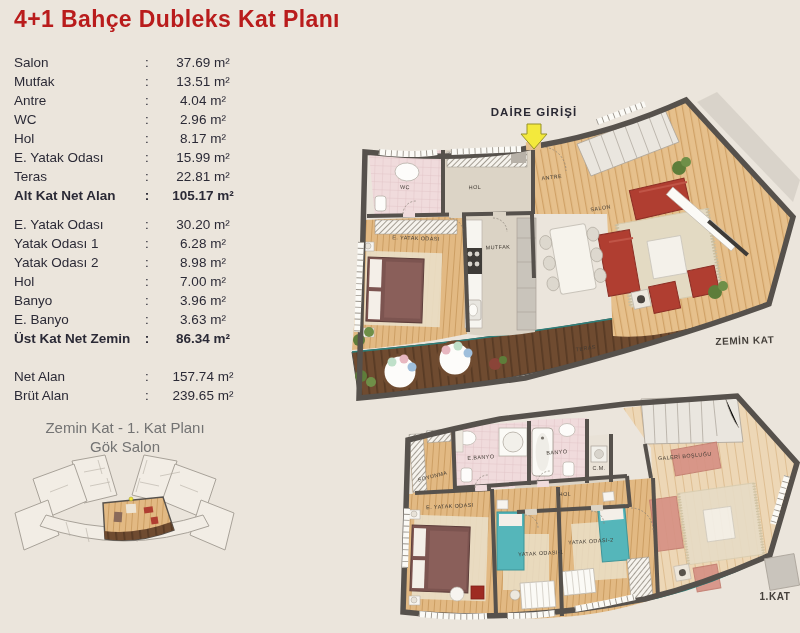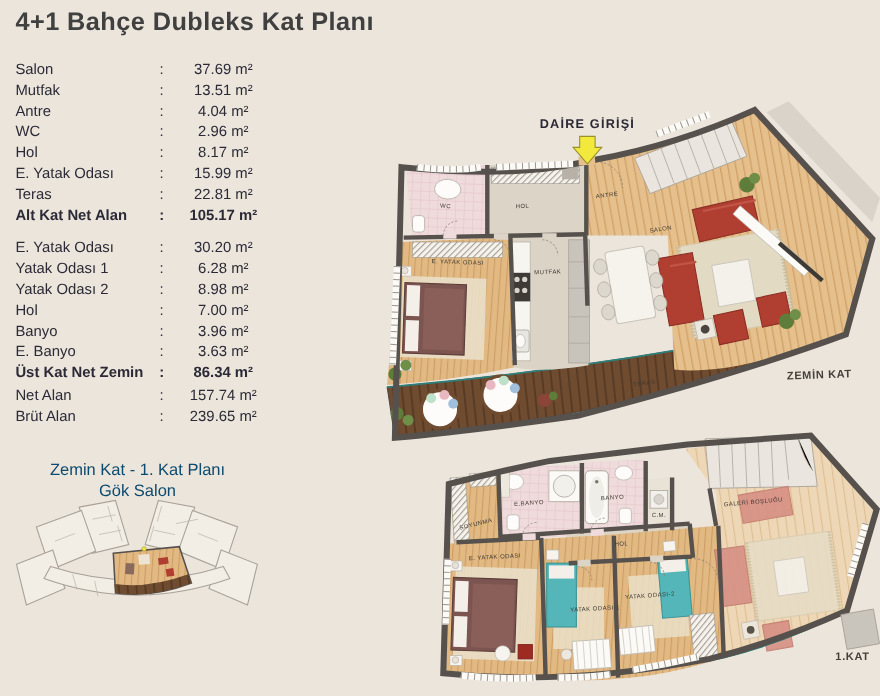--- a/index.html
+++ b/index.html
@@ -1,27 +1,27 @@
 <!DOCTYPE html>
 <html><head>
 <meta charset="utf-8">
 <style>
   html,body{margin:0;padding:0;}
   body{width:800px;height:633px;overflow:hidden;background:#EBE5DC;font-family:"Liberation Sans",sans-serif;}
   .stage{position:relative;width:800px;height:633px;background:#EBE5DC;}
-  .title{position:absolute;left:14px;top:6px;margin:0;font-size:23px;font-weight:bold;color:#404040;letter-spacing:.4px;}
+  .title{position:absolute;left:14px;top:6px;margin:0;font-size:23px;font-weight:bold;color:#b91c1c;letter-spacing:.4px;}
   .area-table{position:absolute;left:14px;top:53px;width:238px;font-size:13.5px;color:#2B2A36;}
   .arow{display:flex;height:19px;align-items:center;}
   .alabel{width:126px;white-space:nowrap;}
   .acolon{width:14px;text-align:center;}
   .avalue{flex:1;text-align:center;white-space:nowrap;}
   .bold{font-weight:bold;}
   #rows-upper{margin-top:10px;}
-  #rows-total{margin-top:2px;}
-  .caption{position:absolute;left:14px;top:418px;width:222px;text-align:center;font-size:15px;color:#0c4a6e;line-height:19px;}
+  #rows-total{margin-top:19px;}
+  .caption{position:absolute;left:14px;top:418px;width:222px;text-align:center;font-size:15px;color:#737373;line-height:19px;}
   svg{position:absolute;display:block;}
   #key-plan{left:10px;top:452px;}
   #plan-upper{left:345px;top:92px;}
   #plan-lower{left:395px;top:388px;}
   svg text{font-family:"Liberation Sans",sans-serif;fill:#403A33;}
   .room-label{font-size:5.4px;letter-spacing:.45px;}
   .floor-label{font-size:10px;font-weight:bold;fill:#45403B;letter-spacing:.6px;}
   .entry-label{font-size:11.5px;font-weight:bold;fill:#2A2933;letter-spacing:1.1px;}
   .wall{stroke:#56514C;fill:none;}
   .door{stroke:#8A8379;stroke-width:.7;stroke-dasharray:2,1.6;fill:none;}

